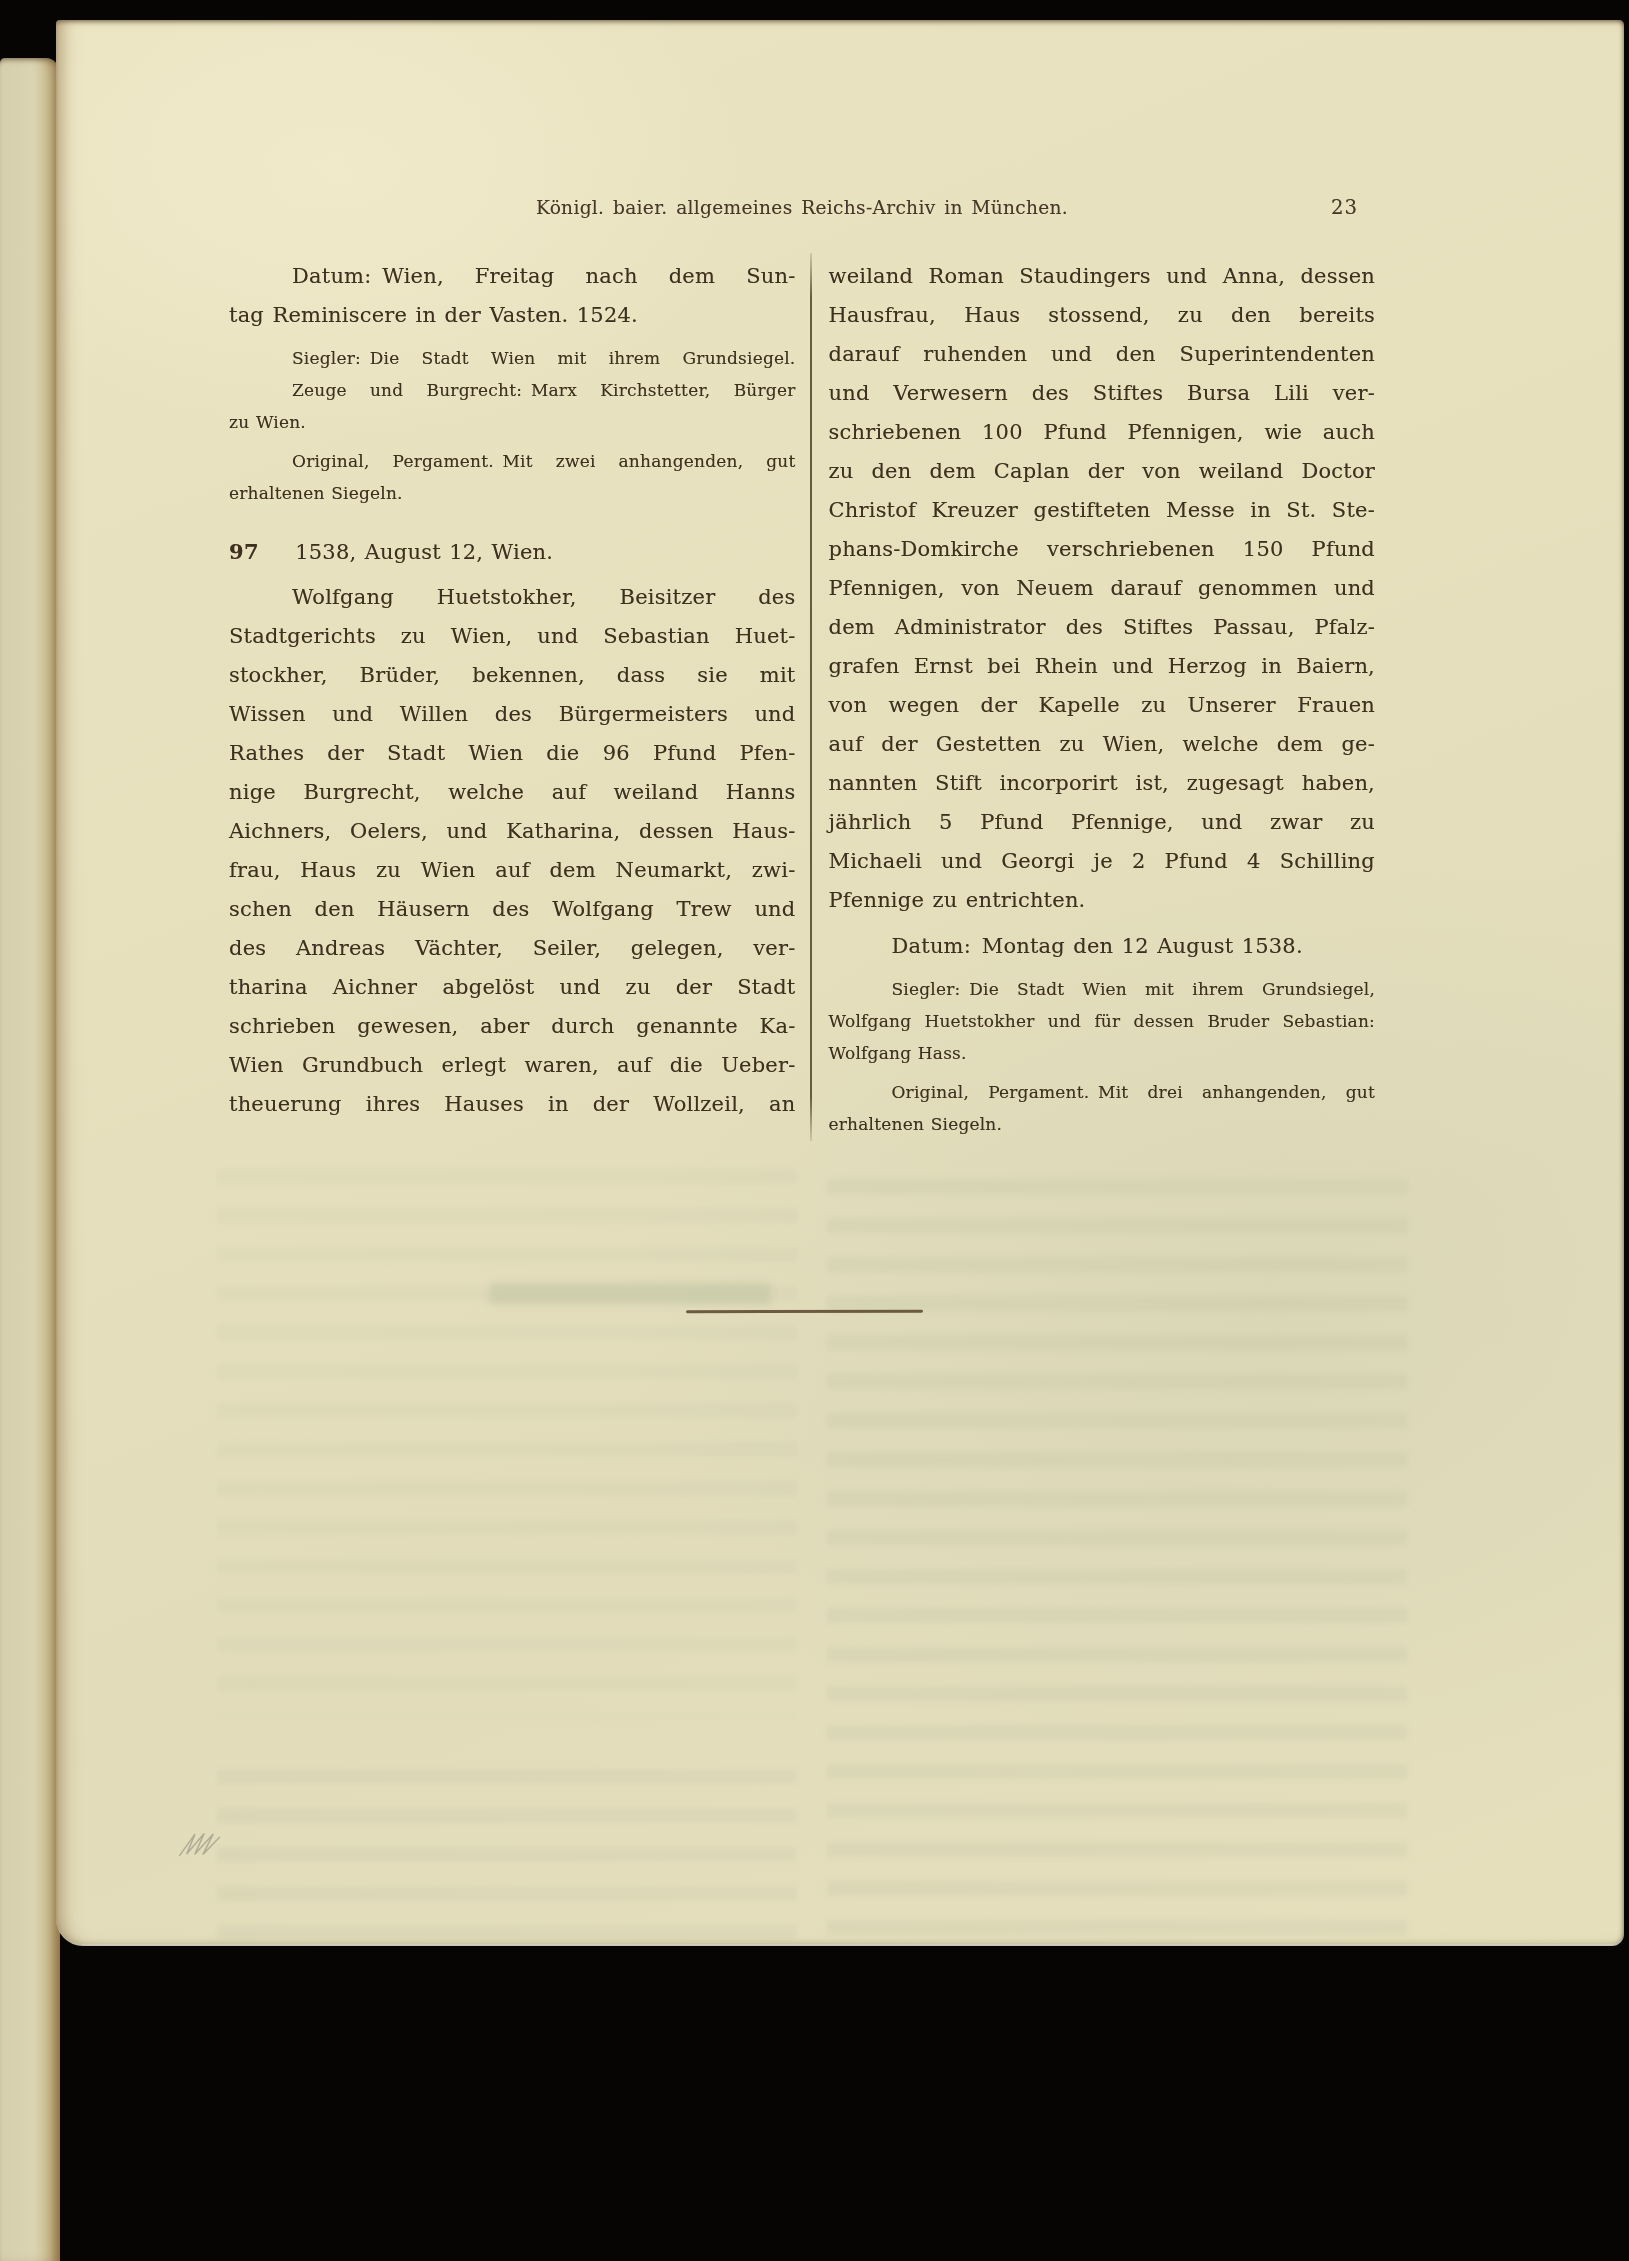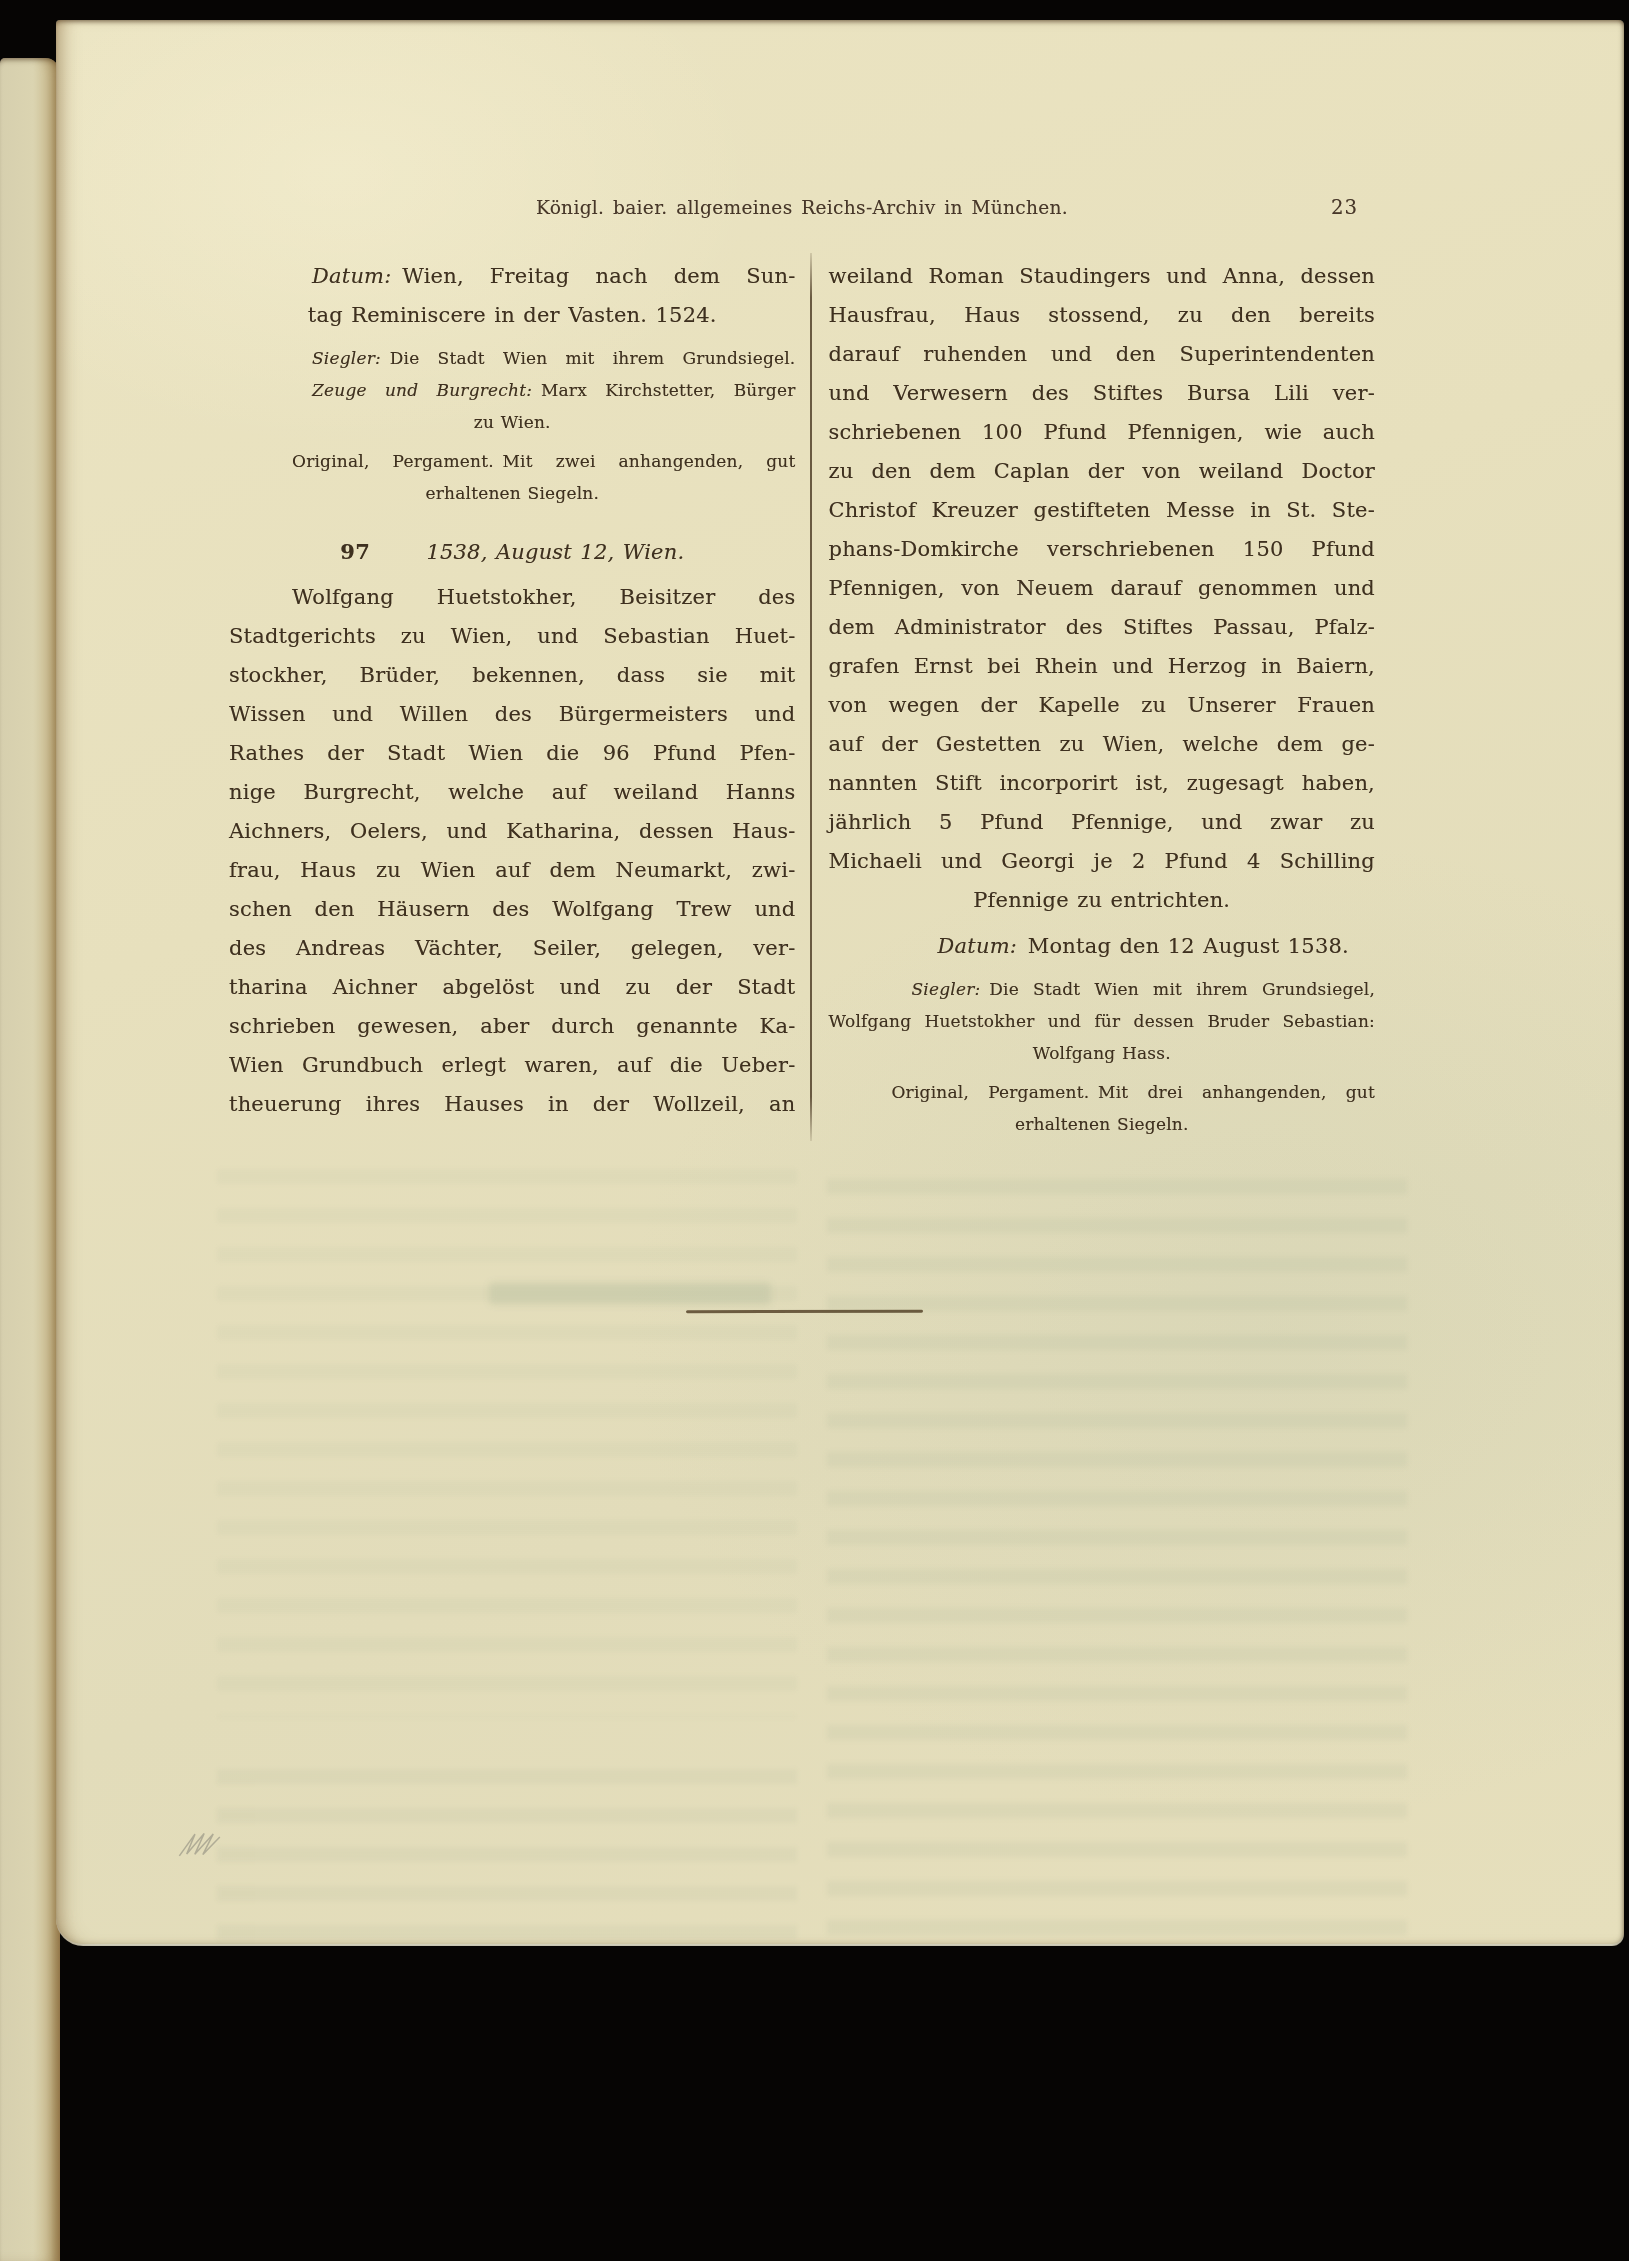--- a/index.html
+++ b/index.html
@@ -43,28 +43,28 @@
     position:absolute;right:17px;top:0;font-size:19.7px;letter-spacing:1px;
   }
   
   .colwrap{
     position:absolute;left:173px;top:237px;width:1146px;display:flex;z-index:2;
     color:#3e301f;text-shadow:0 0 0.5px rgba(62,48,31,.38);
   }
   .col{position:relative;}
   .col.left{width:567px;margin-right:33px;}
   .col.right{width:547px;}
-  .line{position:relative;white-space:normal;text-align:center;}
+  .line{position:relative;white-space:normal;}
   .b{font-size:21px;line-height:39px;height:39px;letter-spacing:0.2px;word-spacing:1.5px;}
   .s{font-size:17px;line-height:32px;height:32px;letter-spacing:0.2px;word-spacing:1px;}
   .j{text-align:justify;text-align-last:justify;text-justify:inter-word;}
   .i1{text-indent:63px;}
   .mt1{margin-top:23px;}
   .mt2{margin-top:7px;}
-  .it{font-style:italic;margin-left:20px;}
+  .it{}
   .bf{font-weight:bold;letter-spacing:0.5px;}
   .gap{display:inline-block;width:36px;}
   
   .divider{
     position:absolute;left:754px;top:233px;width:1.5px;height:888px;z-index:1;
     background:linear-gradient(180deg,rgba(70,52,30,.15) 0%,rgba(70,52,30,.78) 5%,rgba(70,52,30,.78) 95%,rgba(70,52,30,.12) 100%);
   }
   
   .mid-rule{
     position:absolute;left:630px;top:1290px;width:237px;height:2.5px;z-index:1;

